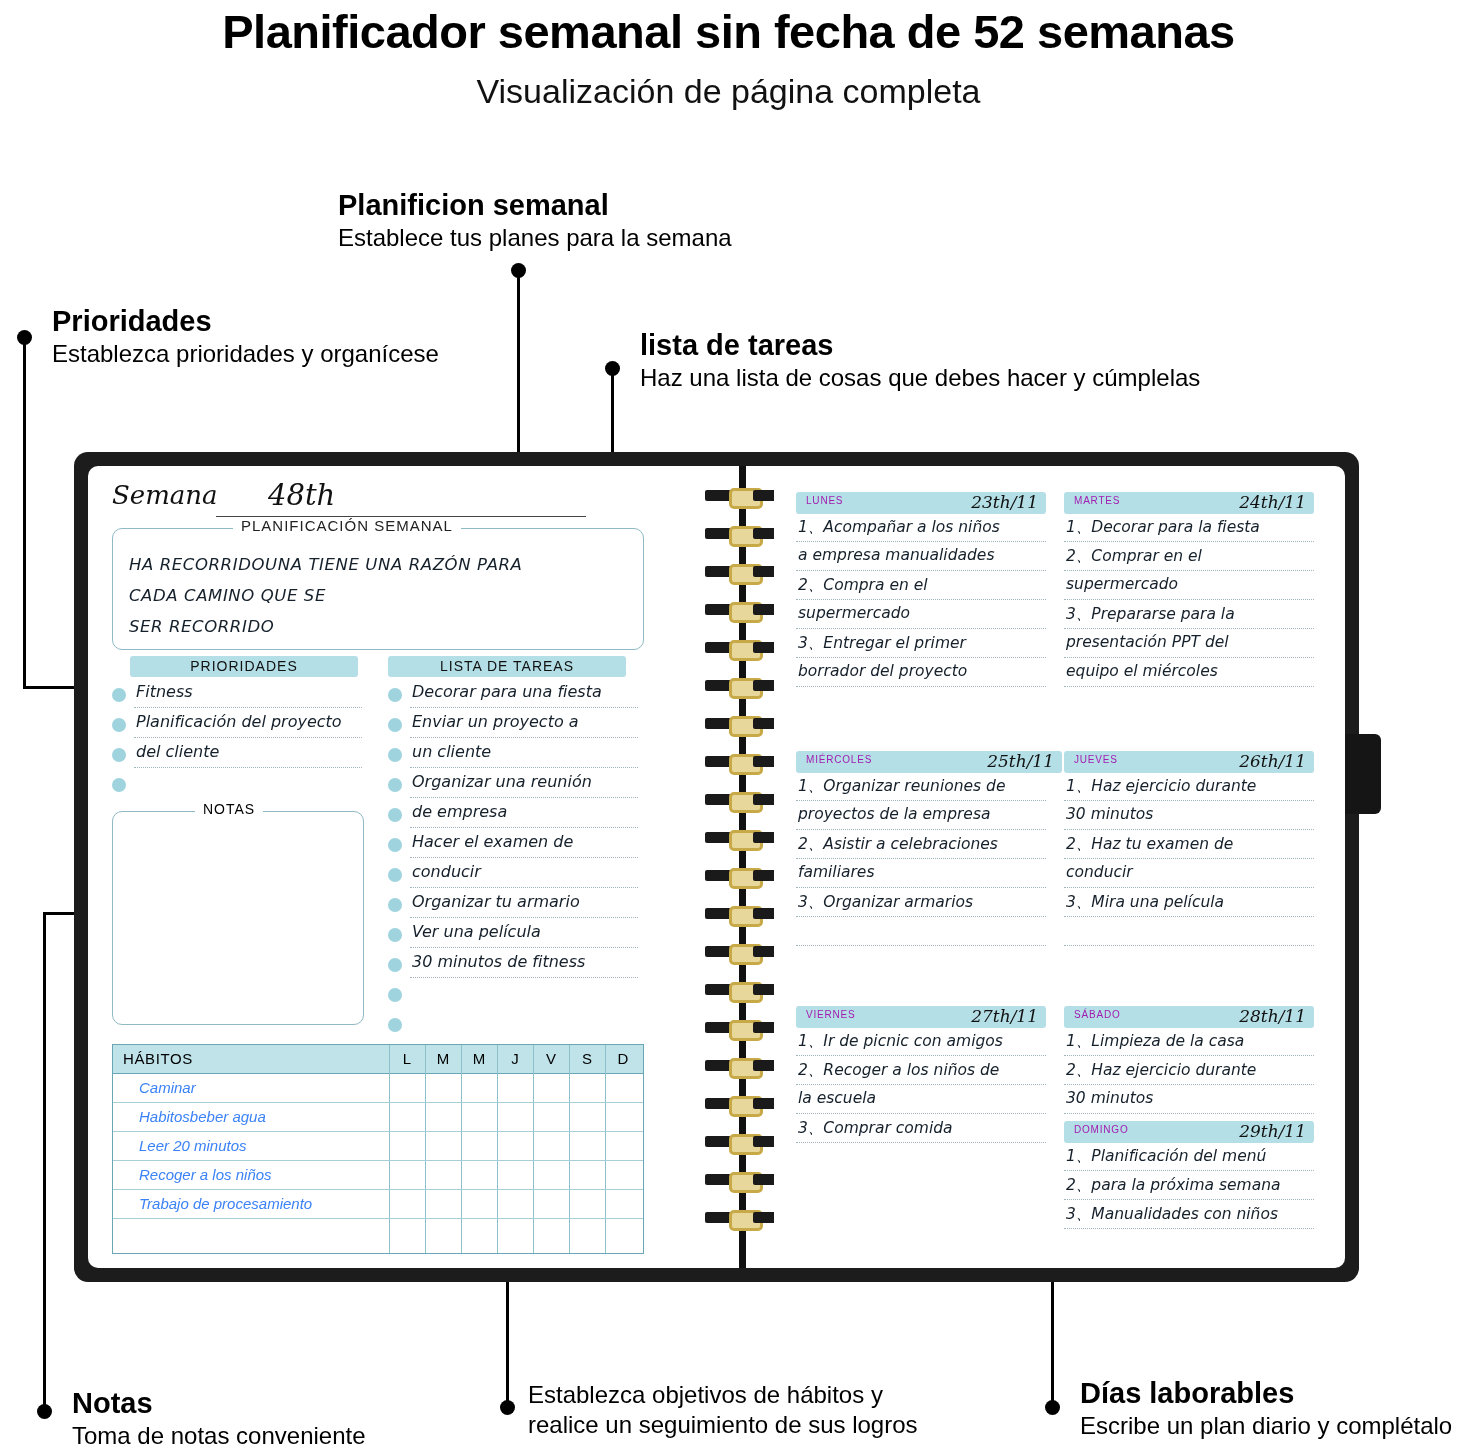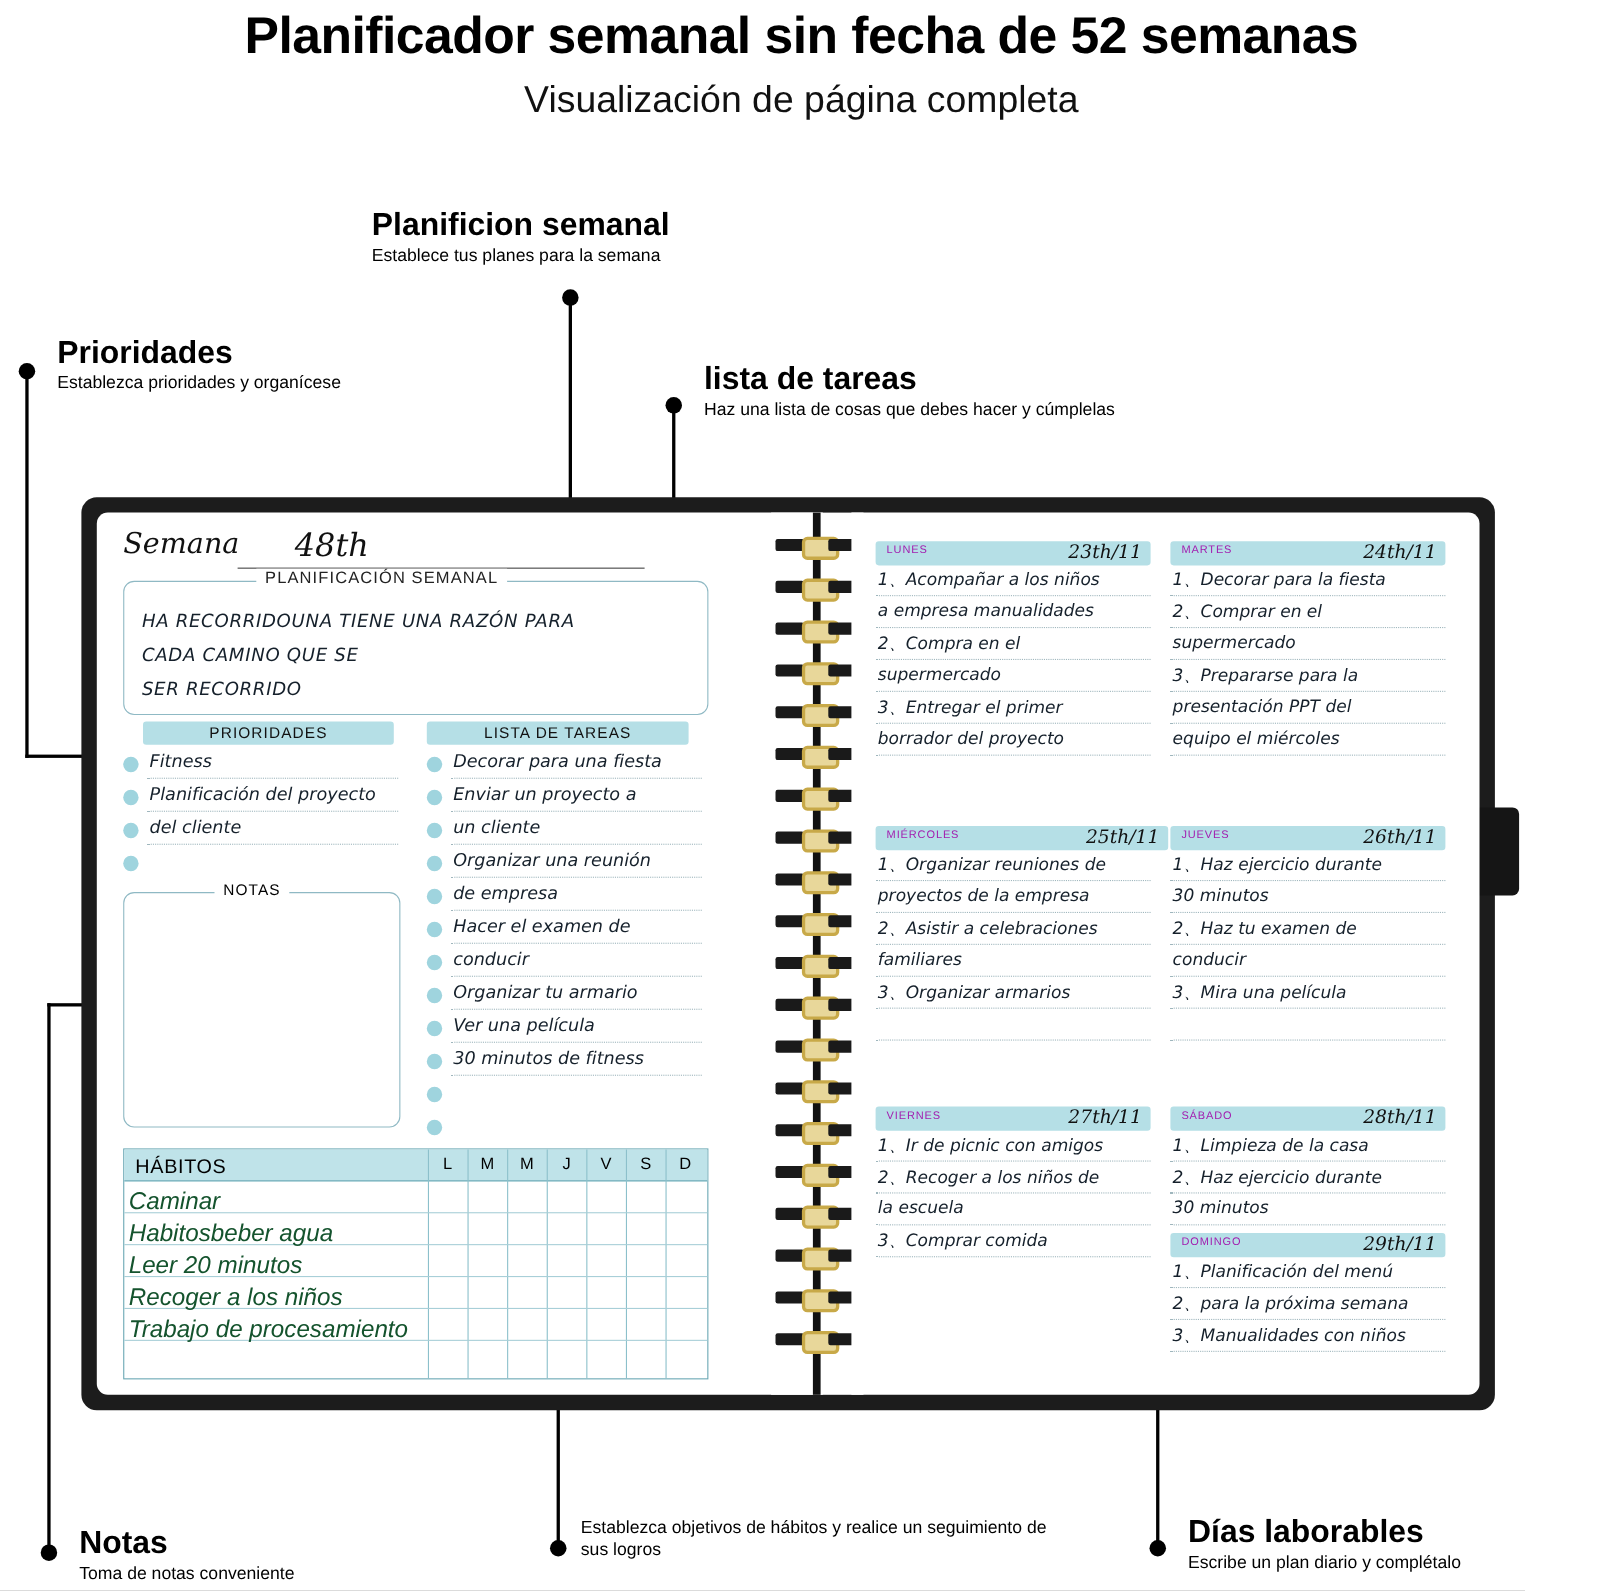--- a/index.html
+++ b/index.html
@@ -40,21 +40,21 @@
 
   
   .callout { position: absolute; }
   .callout .c-title {
     font-size: 29px;
     font-weight: bold;
     white-space: nowrap;
     line-height: 1.08;
   }
   .callout .c-desc {
-    font-size: 16px;
+    font-size: 24px;
     font-weight: normal;
     white-space: nowrap;
     line-height: 1.25;
     margin-top: 2px;
   }
   .callout.two-line .c-desc { white-space: normal; }
 
   
   .lead { position: absolute; background: #000; }
   .lead.h { height: 3px; }
@@ -262,21 +262,21 @@
   #habits .hrow {
     position: absolute;
     left: 0; top: 0;
     width: 100%; height: 28px;
     background: #bfe3e9;
     border-bottom: 1.3px solid #6aa7b4;
   }
   #habits .hrow .name {
     position: absolute;
     left: 10px; top: 5px;
-    font-size: 18px;
+    font-size: 15px;
     letter-spacing: 0.6px;
   }
   #habits .hrow .day {
     position: absolute;
     top: 5px;
     width: 34px;
     text-align: center;
     font-size: 15px;
   }
   #habits .vline {
@@ -286,24 +286,24 @@
     background: #8cc0cb;
   }
   #habits .hline {
     position: absolute;
     left: 0; right: 0;
     height: 1px;
     background: #a8cfd8;
   }
   #habits .hname {
     position: absolute;
-    left: 4px;
-    font-size: 22px;
+    left: 26px;
+    font-size: 15px;
     font-style: italic;
-    color: #14532d;
+    color: #3b82f6;
     white-space: nowrap;
   }
   .day-block { position: absolute; }
   .day-head {
     position: absolute;
     left: 0; top: 0;
     height: 22px;
     background: #b5dfe6;
     border-radius: 3px;
   }

